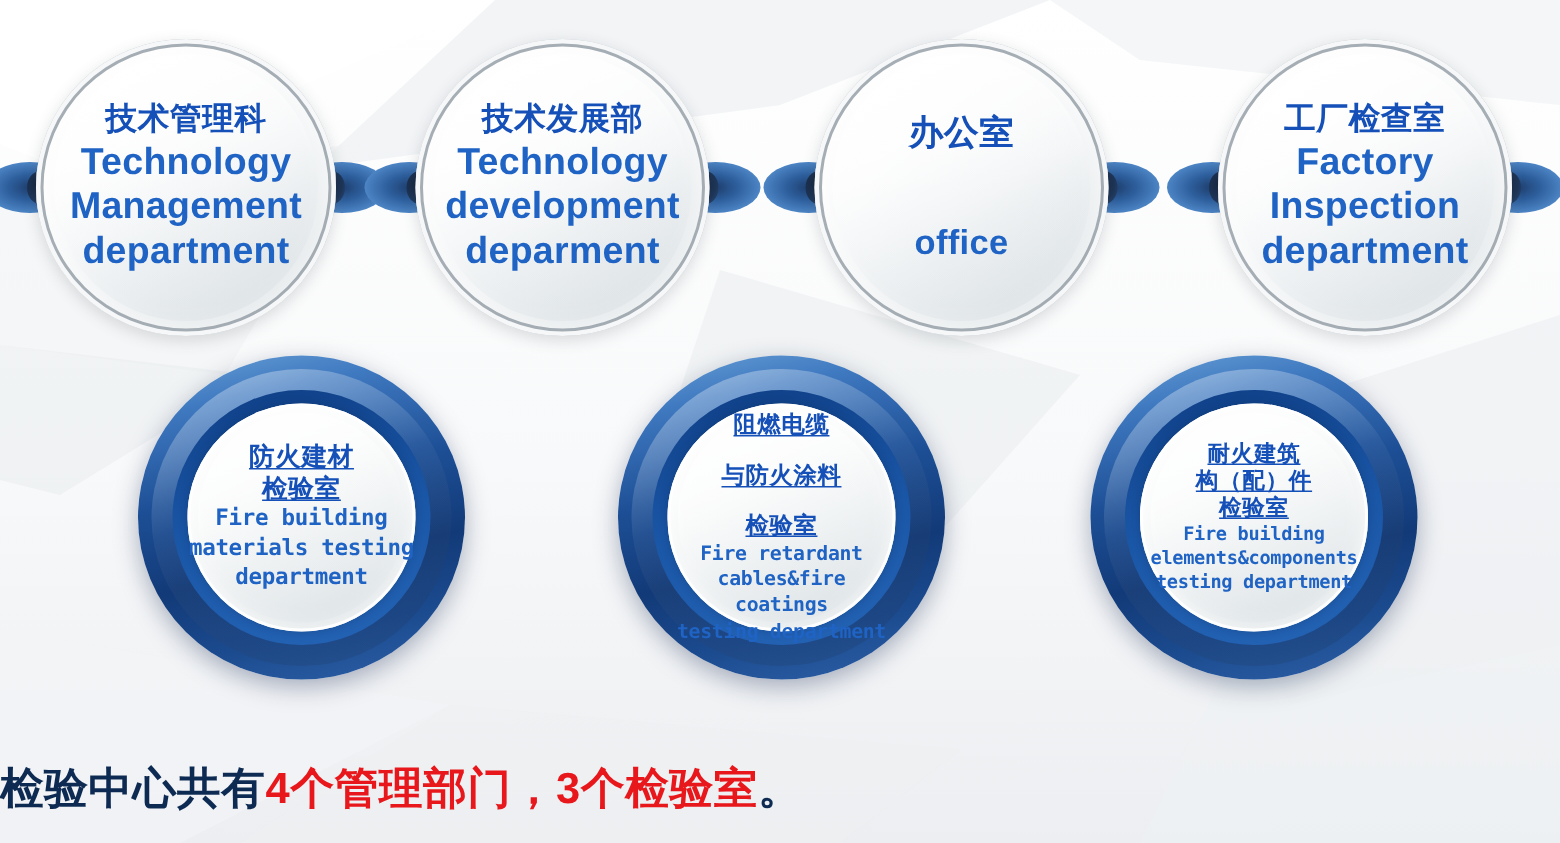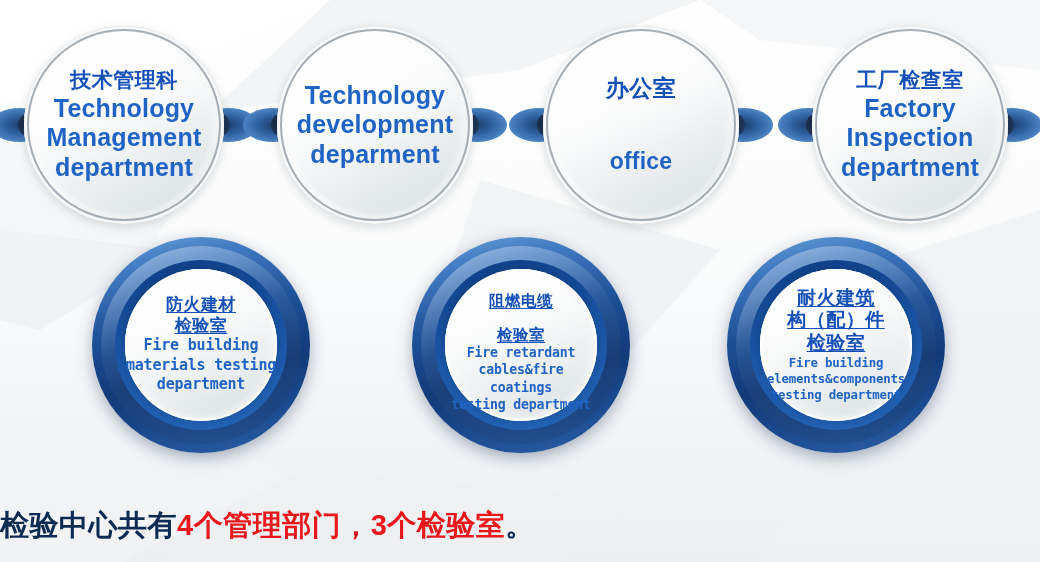--- a/index.html
+++ b/index.html
@@ -114,21 +114,21 @@
     text-decoration:underline;text-underline-offset:2px;
     letter-spacing:0.5px;
   }
   .lab-label .en{
     display:block;font-size:15px;font-weight:700;color:#1f63c4;
     font-family:"DejaVu Sans Mono","Liberation Mono",monospace;
     letter-spacing:-0.2px;line-height:1.3;
   }
   .lab-label.small .cn{font-size:15.5px;margin-top:15px;}
   .lab-label.small .en{font-size:13.2px;text-align:center;}
-  .lab-label.xsmall .cn{font-size:19px;}
+  .lab-label.xsmall .cn{font-size:15px;}
   .lab-label.xsmall .en{font-size:12.4px;}
 
   
   #caption{
     position:absolute;left:0;right:0;bottom:16px;
     font-size:29px;font-weight:700;letter-spacing:0.5px;
     white-space:nowrap;
   }
   #caption .dark{color:#0d2b52;}
   #caption .red{color:#e8171b;}
@@ -174,20 +174,21 @@
     </div>
   </div>
 
   <div class="top-node" style="left:277px;top:26px;width:196px;height:198px;">
     <div class="wing left"></div>
     <div class="wing right"></div>
     <div class="wing-cap left"></div>
     <div class="wing-cap right"></div>
     <div class="top-disc">
       <div class="top-label">
+        <span class="cn">技术发展部</span>
         <span class="en">Technology</span>
         <span class="en">development</span>
         <span class="en">deparment</span>
       </div>
     </div>
   </div>
 
   <div class="top-node" style="left:543px;top:26px;width:196px;height:198px;text-decoration:underline;">
     <div class="wing left"></div>
     <div class="wing right"></div>
@@ -229,20 +230,21 @@
       </div>
     </div>
   </div>
 
   <div class="lab-node" style="left:412px;top:237px;width:218px;height:216px;">
     <div class="ring"></div>
     <div class="ring-inner"></div>
     <div class="lab-disc">
       <div class="lab-label small">
         <span class="cn">阻燃电缆</span>
+        <span class="cn">与防火涂料</span>
         <span class="cn">检验室</span>
         <span class="en">Fire retardant</span>
         <span class="en">cables&amp;fire coatings</span>
         <span class="en">testing department</span>
       </div>
     </div>
   </div>
 
   <div class="lab-node" style="left:727px;top:237px;width:218px;height:216px;">
     <div class="ring"></div>

